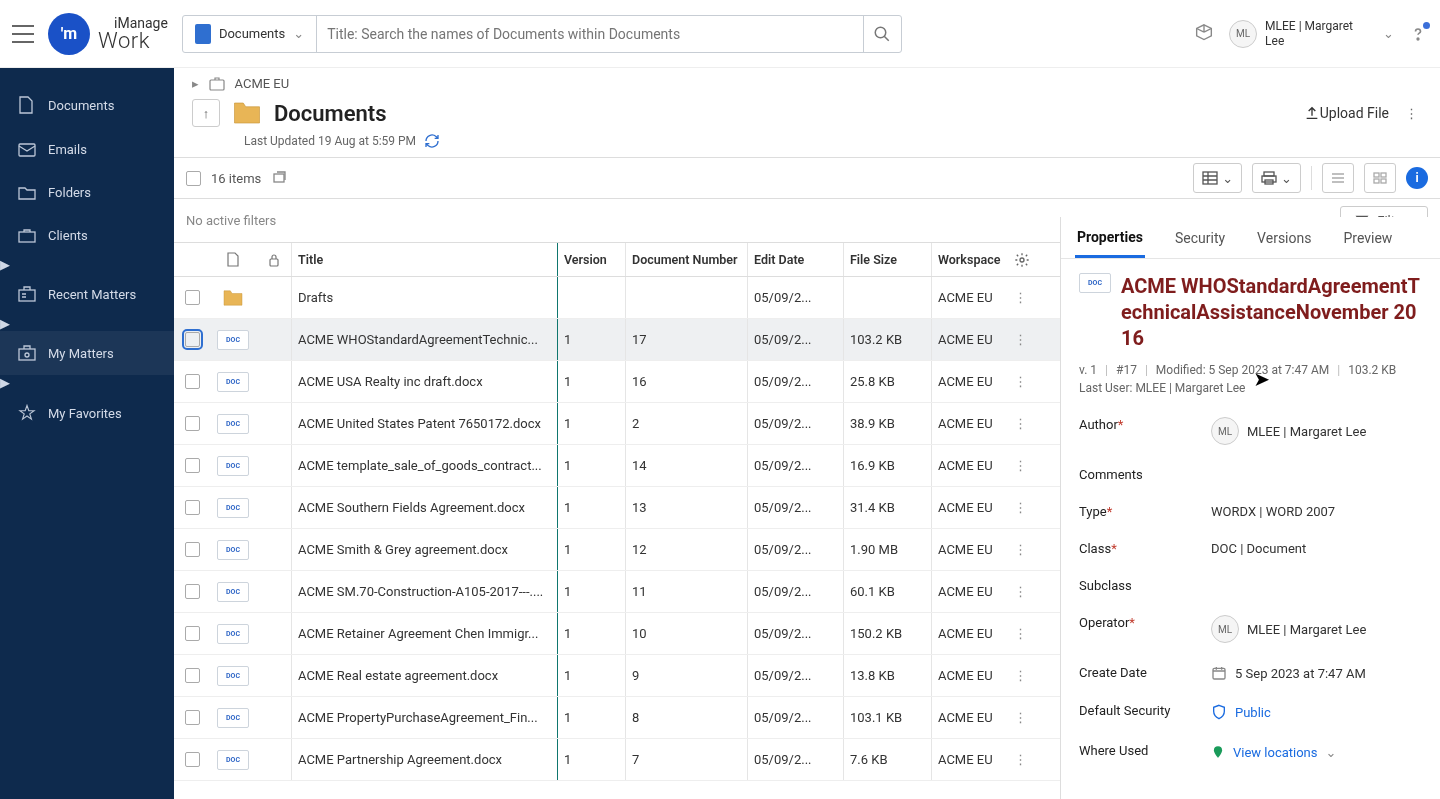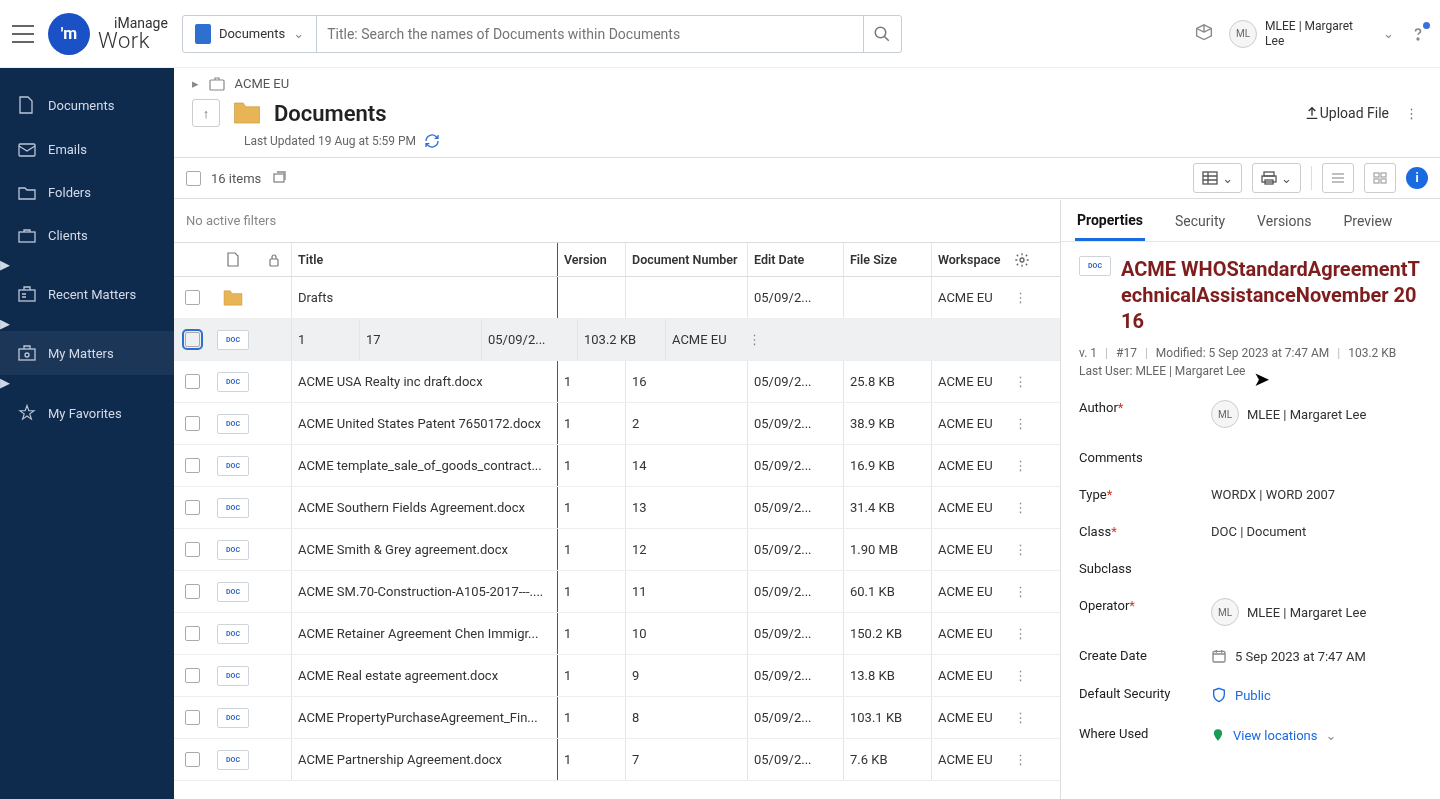--- a/index.html
+++ b/index.html
@@ -82,21 +82,21 @@
     .rows-wrap{flex:1;overflow-y:auto;}
     .row{height:42px;display:flex;align-items:center;border-bottom:1px solid #eee;font-size:13px;color:#333;}
     .row.selected{background:#eef0f2;}
     .row.selected .c-chk .chk{outline:2px solid #2f6fd0;outline-offset:1px;}
     .row .c-title{white-space:nowrap;overflow:hidden;text-overflow:ellipsis;display:block;line-height:42px;}
     .doc-badge{width:32px;height:20px;border-radius:2px;background:#fff;border:1px solid #cdd4dc;display:flex;align-items:center;justify-content:center;font-size:7px;font-weight:700;color:#3067c7;}
     .folder-ic{width:22px;height:18px;color:#d9a23b;}
     .kebab-h{cursor:pointer;color:#888;}
     
     
-    .panel { position:absolute; top:43px; right:0; bottom:0; width:380px; border-left:1px solid #ddd; background:#fff; display:flex; flex-direction:column;}
+    .panel { position:absolute; top:60px; right:0; bottom:0; width:380px; border-left:1px solid #ddd; background:#fff; display:flex; flex-direction:column;}
     .main-inner{position:relative;flex:1;display:flex;overflow:hidden;}
     .left-area{flex:1;display:flex;flex-direction:column;min-width:0;}
     .panel-tabs{display:flex;height:42px;align-items:center;border-bottom:1px solid #e5e5e5;padding:0 14px;gap:28px;}
     .ptab{padding:10px 2px;cursor:pointer;font-size:14px;color:#555;}
     .ptab.active{color:#111;font-weight:700;border-bottom:3px solid #1a6be0;margin-bottom:-1px;}
     .panel-body{flex:1;overflow-y:auto;padding:14px 18px;}
     .doc-head{display:flex;gap:10px;}
     .doc-title{font-size:20px;font-weight:700;color:#7f1d1d;word-break:break-all;line-height:1.3;}
     .meta-line{margin-top:12px;font-size:12px;color:#666;display:flex;flex-wrap:wrap;gap:8px;align-items:center;}
     .meta-line .sep{color:#bbb;}
@@ -381,20 +381,21 @@
             </div>
           </div>
           <div class="row selected">
             <div class="cell c-chk">
               <div class="chk"></div>
             </div>
             <div class="cell c-ic1">
               <div class="doc-badge">DOC</div>
             </div>
             <div class="cell c-ic2"></div>
+            <div class="cell c-title">ACME WHOStandardAgreementTechnic...</div>
             <div class="cell c-ver">1</div>
             <div class="cell c-docnum">17</div>
             <div class="cell c-edit">05/09/2...</div>
             <div class="cell c-size">103.2 KB</div>
             <div class="cell c-ws">ACME EU</div>
             <div class="cell c-kebab">
               <span class="kebab-h">⋮</span>
             </div>
           </div>
           <div class="row">

